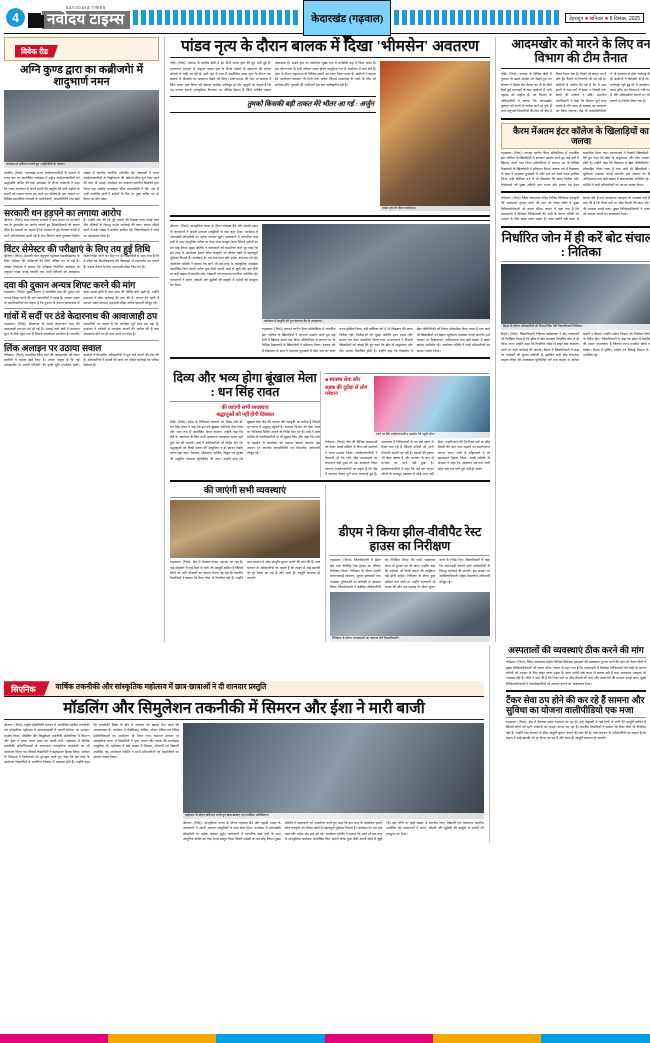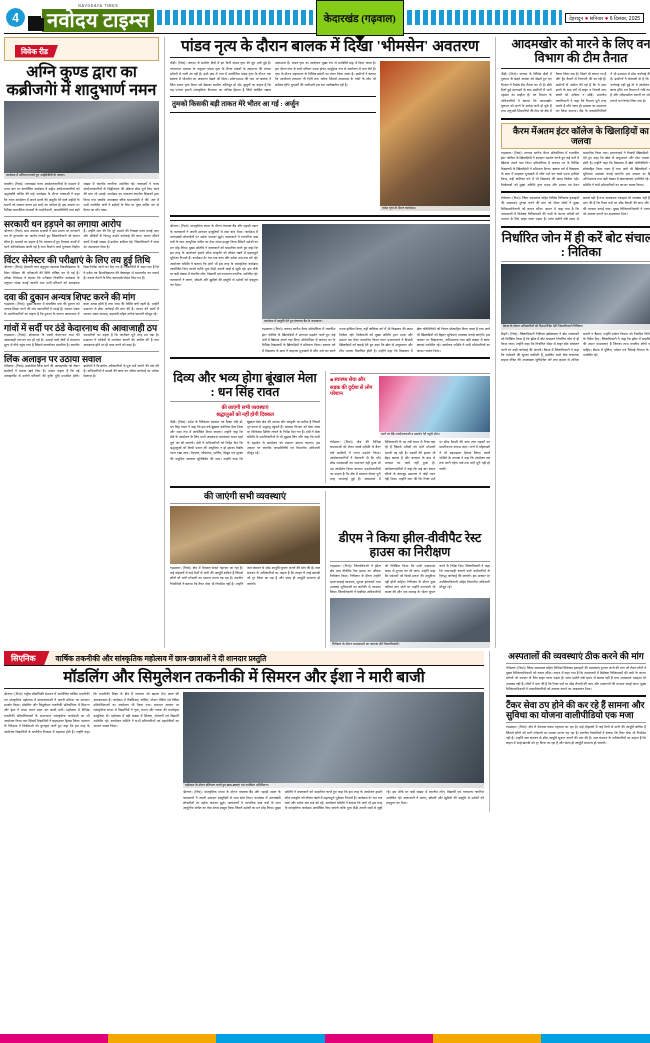--- a/index.html
+++ b/index.html
@@ -14,45 +14,45 @@
 
   
   .masthead{height:32px;display:flex;align-items:center;gap:3px;padding:3px 2px 0 2px;box-sizing:border-box;}
   .pagebadge{width:19px;height:19px;border-radius:50%;background:#1b9ad6;color:#fff;
     font-size:12px;font-weight:bold;display:flex;align-items:center;justify-content:center;flex:0 0 auto;}
   .logo-block{display:flex;align-items:flex-end;gap:1px;flex:0 0 auto;}
   .logo-mark{width:13px;height:15px;background:#111;margin-bottom:1px;position:relative;}
   .logo-mark:after{content:"";position:absolute;right:-3px;top:2px;width:3px;height:13px;background:#111;}
   .logo-wrap{display:flex;flex-direction:column;align-items:center;}
   .logo-supertext{font-size:3.6px;letter-spacing:.6px;color:#777;font-weight:bold;margin-bottom:1px;}
-  .logo-name{background:#4d7c0f;color:#fff;font-size:20px;font-weight:bold;padding:1px 5px 2px 5px;
+  .logo-name{background:#737373;color:#fff;font-size:15px;font-weight:bold;padding:1px 5px 2px 5px;
     letter-spacing:.3px;line-height:1;white-space:nowrap;font-family:"Liberation Serif",serif;}
   .stripes{flex:1 1 auto;height:15px;background:repeating-linear-gradient(to right,#1b9ad6 0 5px,#ffffff 5px 8px);}
   .edition-tag{position:relative;flex:0 0 auto;}
-  .edition-box{border:1.4px solid #111;background:#84cc16;padding:10px 7px;font-size:10.5px;font-weight:bold;
+  .edition-box{border:1.4px solid #111;background:#7dd3fc;padding:10px 7px;font-size:10.5px;font-weight:bold;
     color:#111;white-space:nowrap;font-family:"Liberation Serif",serif;}
   .edition-tag:after{content:"";position:absolute;left:50%;margin-left:-5px;bottom:-6px;
     width:0;height:0;border-left:5px solid transparent;border-right:5px solid transparent;border-top:6px solid #111;}
   .datebox{border:1px solid #111;padding:1px 3px;font-size:5px;white-space:nowrap;background:#fff;color:#111;flex:0 0 auto;}
   .datebox .dot{color:#d0112b;font-size:6px;}
 
   
   .body-grid{display:flex;gap:5px;margin-top:3px;}
   .col-left{width:155px;flex:0 0 155px;}
   .col-mid{width:320px;flex:0 0 320px;}
   .col-right{width:160px;flex:0 0 160px;}
 
   .vline{border-left:1px solid #bbb;}
 
   
   .hl{font-family:"Liberation Serif",serif;font-weight:bold;color:#111;line-height:1.12;}
   .hl-xl{font-size:20px;}
   .hl-lg{font-size:15.5px;}
   .hl-md{font-size:12.5px;}
-  .hl-sm{font-size:16px;}
+  .hl-sm{font-size:11px;}
   .hl-xs{font-size:9px;}
   .rule{border-top:1px solid #222;margin:3px 0;}
   .rule-thick{border-top:2.2px solid #111;margin:3px 0;}
   .rule-thin{border-top:1px solid #999;margin:2px 0;}
 
   
   .txt{font-size:3.3px;line-height:1.62;color:#2b2b2b;text-align:justify;
        font-family:"Liberation Serif",serif;word-spacing:.2px;hyphens:none;}
   .cols2{column-count:2;column-gap:4px;}
   .cols3{column-count:3;column-gap:4px;}
@@ -66,31 +66,31 @@
   .ph-c{background:linear-gradient(150deg,#3e4a57 0%,#7f8a94 40%,#55606c 75%,#2b333b 100%);}
   .ph-d{background:linear-gradient(120deg,#e0457c 0%,#f1a0c4 25%,#9fd2ea 55%,#355a7a 100%);}
   .ph-e{background:linear-gradient(150deg,#6f7d8c 0%,#aab4bd 40%,#4f5a66 80%);}
   .ph-f{background:linear-gradient(135deg,#2f3a45 0%,#6d7a87 45%,#98a3ad 70%,#3a444f 100%);}
   .ph-g{background:linear-gradient(160deg,#8a6a45 0%,#c6a87d 40%,#5d4a33 80%);}
   .ph-h{background:linear-gradient(120deg,#44505c 0%,#8e9aa5 50%,#39424b 100%);}
 
   
   .tag{display:inline-block;background:#d0112b;color:#fff;font-size:8px;font-weight:bold;
     padding:1.5px 9px 2px 7px;font-family:"Liberation Serif",serif;}
-  .tagbar{display:flex;align-items:center;background:#fdf0e2;border-bottom:1.5px solid #111;}
+  .tagbar{display:flex;align-items:flex-start;background:#fdf0e2;border-bottom:1.5px solid #111;margin-top:36px;}
   .tagbar .tag{clip-path:polygon(0 0,100% 0,88% 100%,0 100%);padding-right:14px;}
   .tagbar .tagtext{flex:1;display:flex;align-items:center;padding-left:6px;font-size:7.6px;font-weight:bold;
     color:#111;font-family:"Liberation Serif",serif;}
 
   .panel-cream{background:#fdf4e6;border:1px solid #caa96e;}
 
   .bullet-red{color:#d0112b;font-size:5px;}
   .subhead-red{color:#d0112b;font-weight:bold;font-size:5.2px;font-family:"Liberation Serif",serif;line-height:1.3;}
   .pullquote{font-family:"Liberation Serif",serif;font-weight:bold;font-size:7px;line-height:1.25;color:#111;
-    border-top:1px solid #111;border-bottom:1px solid #111;padding:3px 2px;text-align:left;}
+    border-top:1px solid #111;border-bottom:1px solid #111;padding:3px 2px;text-align:right;font-style:italic;}
   .footer-stripe{position:absolute;left:0;right:0;bottom:0;height:9px;
     background:linear-gradient(to right,#e2007a 0 16.6%,#f5a800 16.6% 33.3%,#00a0e3 33.3% 50%,
     #e2007a 50% 66.6%,#f5a800 66.6% 83.3%,#00a0e3 83.3% 100%);}
 </style>
 </head>
 <body>
 
 <div class="page">
 
   <div class="masthead">
@@ -185,21 +185,21 @@
         <div style="flex:1 1 0;">
           <div class="photo ph-c" style="height:100px;">
             <div class="cap">कार्यक्रम में प्रस्तुति देते हुए पंचतत्व बैंड के कलाकार।</div>
           </div>
           <div class="txt cols3" style="margin-top:3px;">रुद्रप्रयाग। (निसं)। जनपद स्तरीय कैरम प्रतियोगिता में राजकीय इंटर कॉलेज के खिलाड़ियों ने शानदार प्रदर्शन करते हुए कई वर्गों में खिताब अपने नाम किए। प्रतियोगिता में जनपद भर के विभिन्न विद्यालयों के खिलाड़ियों ने प्रतिभाग किया। बालक वर्ग में विद्यालय के छात्र ने फाइनल मुकाबले में जीत दर्ज कर स्वर्ण पदक हासिल किया, वहीं बालिका वर्ग में भी विद्यालय की छात्रा विजेता रही। विजेताओं को मुख्य अतिथि द्वारा पदक और प्रमाण पत्र देकर सम्मानित किया गया। प्रधानाचार्य ने विजयी खिलाड़ियों को बधाई देते हुए कहा कि खेल से अनुशासन और टीम भावना विकसित होती है। उन्होंने कहा कि विद्यालय में खेल गतिविधियों को निरंतर प्रोत्साहित किया जाता है तथा आगे भी खिलाड़ियों को बेहतर सुविधाएं उपलब्ध कराई जाएंगी। इस अवसर पर शिक्षकगण, अभिभावक तथा बड़ी संख्या में छात्र-छात्राएं उपस्थित रहे। आयोजन समिति ने सभी प्रतिभागियों का आभार व्यक्त किया।</div>
         </div>
       </div>
 
       <div class="rule-thick" style="margin-top:3px;"></div>
 
-      <div style="display:flex;gap:5px;margin-top:12px;">
+      <div style="display:flex;margin-top:12px;">
         <div style="flex:0 0 150px;">
           <div class="hl hl-md" style="text-align:center;">दिव्य और भव्य होगा बूंखाल मेला : धन सिंह रावत</div>
           <div class="rule-thin"></div>
           <div class="subhead-red" style="text-align:center;">की जाएंगी सभी व्यवस्थाएं</div>
           <div class="subhead-red" style="text-align:center;">श्रद्धालुओं को नहीं होगी दिक्कत</div>
           <div class="txt cols2" style="margin-top:2px;">पौड़ी। (निसं)। प्रदेश के चिकित्सा स्वास्थ्य एवं शिक्षा मंत्री डॉ. धन सिंह रावत ने कहा कि इस वर्ष बूंखाल कालिंका मेला दिव्य और भव्य रूप में आयोजित किया जाएगा। उन्होंने कहा कि मेले के आयोजन के लिए सभी आवश्यक व्यवस्थाएं समय रहते पूर्ण कर ली जाएंगी। मंत्री ने अधिकारियों को निर्देश दिए कि श्रद्धालुओं को किसी प्रकार की असुविधा न हो इसका विशेष ध्यान रखा जाए। पेयजल, शौचालय, पार्किंग, विद्युत एवं सुरक्षा की समुचित व्यवस्था सुनिश्चित की जाए। उन्होंने कहा कि बूंखाल मेला क्षेत्र की आस्था और संस्कृति का प्रतीक है जिसमें दूर-दराज से श्रद्धालु पहुंचते हैं। स्वास्थ्य विभाग को मेला स्थल पर चिकित्सा शिविर लगाने के निर्देश दिए गए हैं। मंत्री ने मेला समिति के पदाधिकारियों से भी सुझाव लिए और कहा कि सभी के सहयोग से आयोजन को यादगार बनाया जाएगा। इस अवसर पर स्थानीय जनप्रतिनिधि एवं विभागीय अधिकारी मौजूद रहे।</div>
         </div>
 
         <div class="vline" style="flex:1 1 0;padding-left:4px;">
           <div class="rule-thin"></div>

